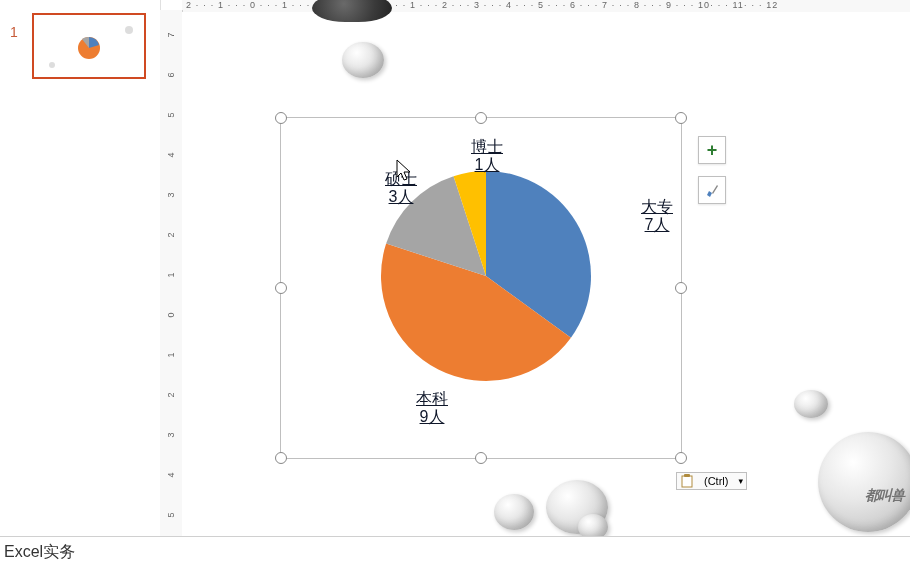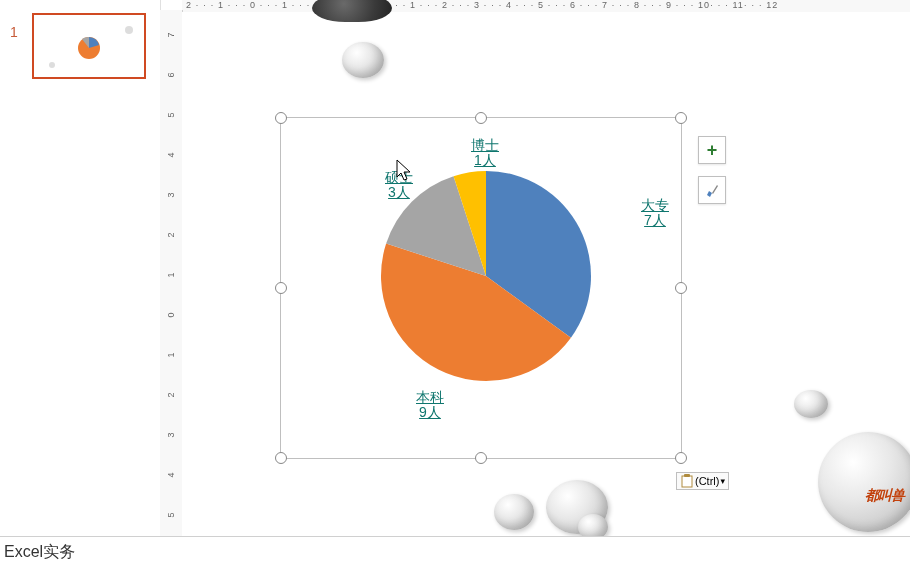--- a/index.html
+++ b/index.html
@@ -102,22 +102,22 @@
   }
   .pie {
     position: absolute;
     left: 95px;
     top: 48px;
     width: 220px;
     height: 220px;
   }
   .data-label {
     position: absolute;
-    font-size: 14px;
-    color: #0f766e;
+    font-size: 16px;
+    color: #0f172a;
     text-align: center;
     line-height: 1.1;
     text-decoration: underline;
   }
   .side-btn {
     position: absolute;
     width: 26px;
     height: 26px;
     border: 1px solid #bfbfbf;
     background: #fff;
@@ -127,21 +127,21 @@
     box-shadow: 0 1px 2px rgba(0,0,0,0.1);
   }
   .paste-opts {
     position: absolute;
     border: 1px solid #bfbfbf;
     background: #fafafa;
     font-size: 11px;
     padding: 1px 3px;
     display: flex;
     align-items: center;
-    gap: 1px;
+    gap: 10px;
   }
   .bottom-strip {
     position: absolute;
     left: 0;
     bottom: 0;
     width: 100%;
     height: 30px;
     border-top: 1px solid #d0d0d0;
     background: #fff;
   }
@@ -170,21 +170,21 @@
     position: absolute;
     background: radial-gradient(circle at 40% 35%, #6a6a6a 0%, #3a3a3a 60%, #222 100%);
     border-radius: 50%;
   }
   .watermark {
     position: absolute;
     right: 6px;
     bottom: 32px;
     font-size: 14px;
     font-weight: bold;
-    color: #c2410c;
+    color: #737373;
     font-style: italic;
     letter-spacing: -1px;
   }
 </style>
 </head>
 <body>
 
 <div class="thumb-panel">
   <div class="slide-num">1</div>
   <div class="thumb">

